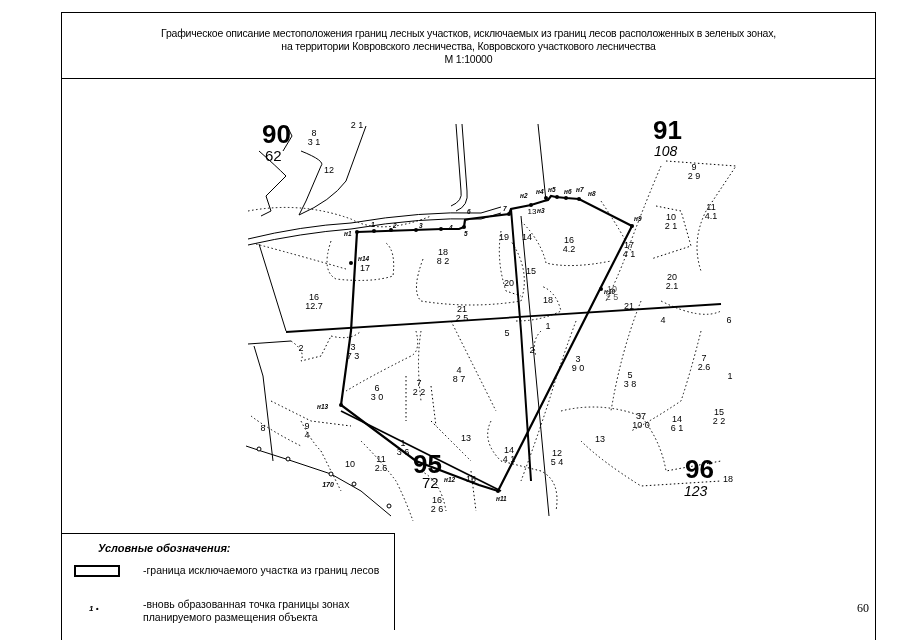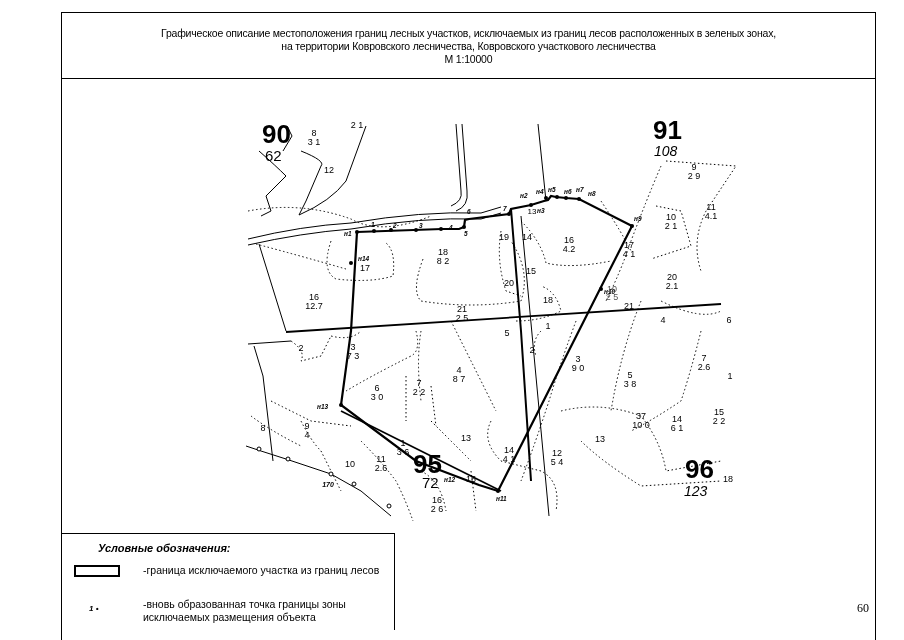--- a/index.html
+++ b/index.html
@@ -235,19 +235,19 @@
   </svg>
 
   <div class="legend">
     <div class="legend-title">Условные обозначения:</div>
     <div class="legend-rect"></div>
     <div class="legend-text1">
       <div>-граница исключаемого участка из границ лесов</div>
     </div>
     <div class="legend-pt">1 •</div>
     <div class="legend-text2">
-      <div>-вновь образованная точка границы зоны</div>
-      <div>исключаемых размещения объекта</div>
+      <div>-вновь образованная точка границы зонах</div>
+      <div>планируемого размещения объекта</div>
     </div>
   </div>
 
   <div class="page-num">60</div>
 </div>
 
 </body></html>

